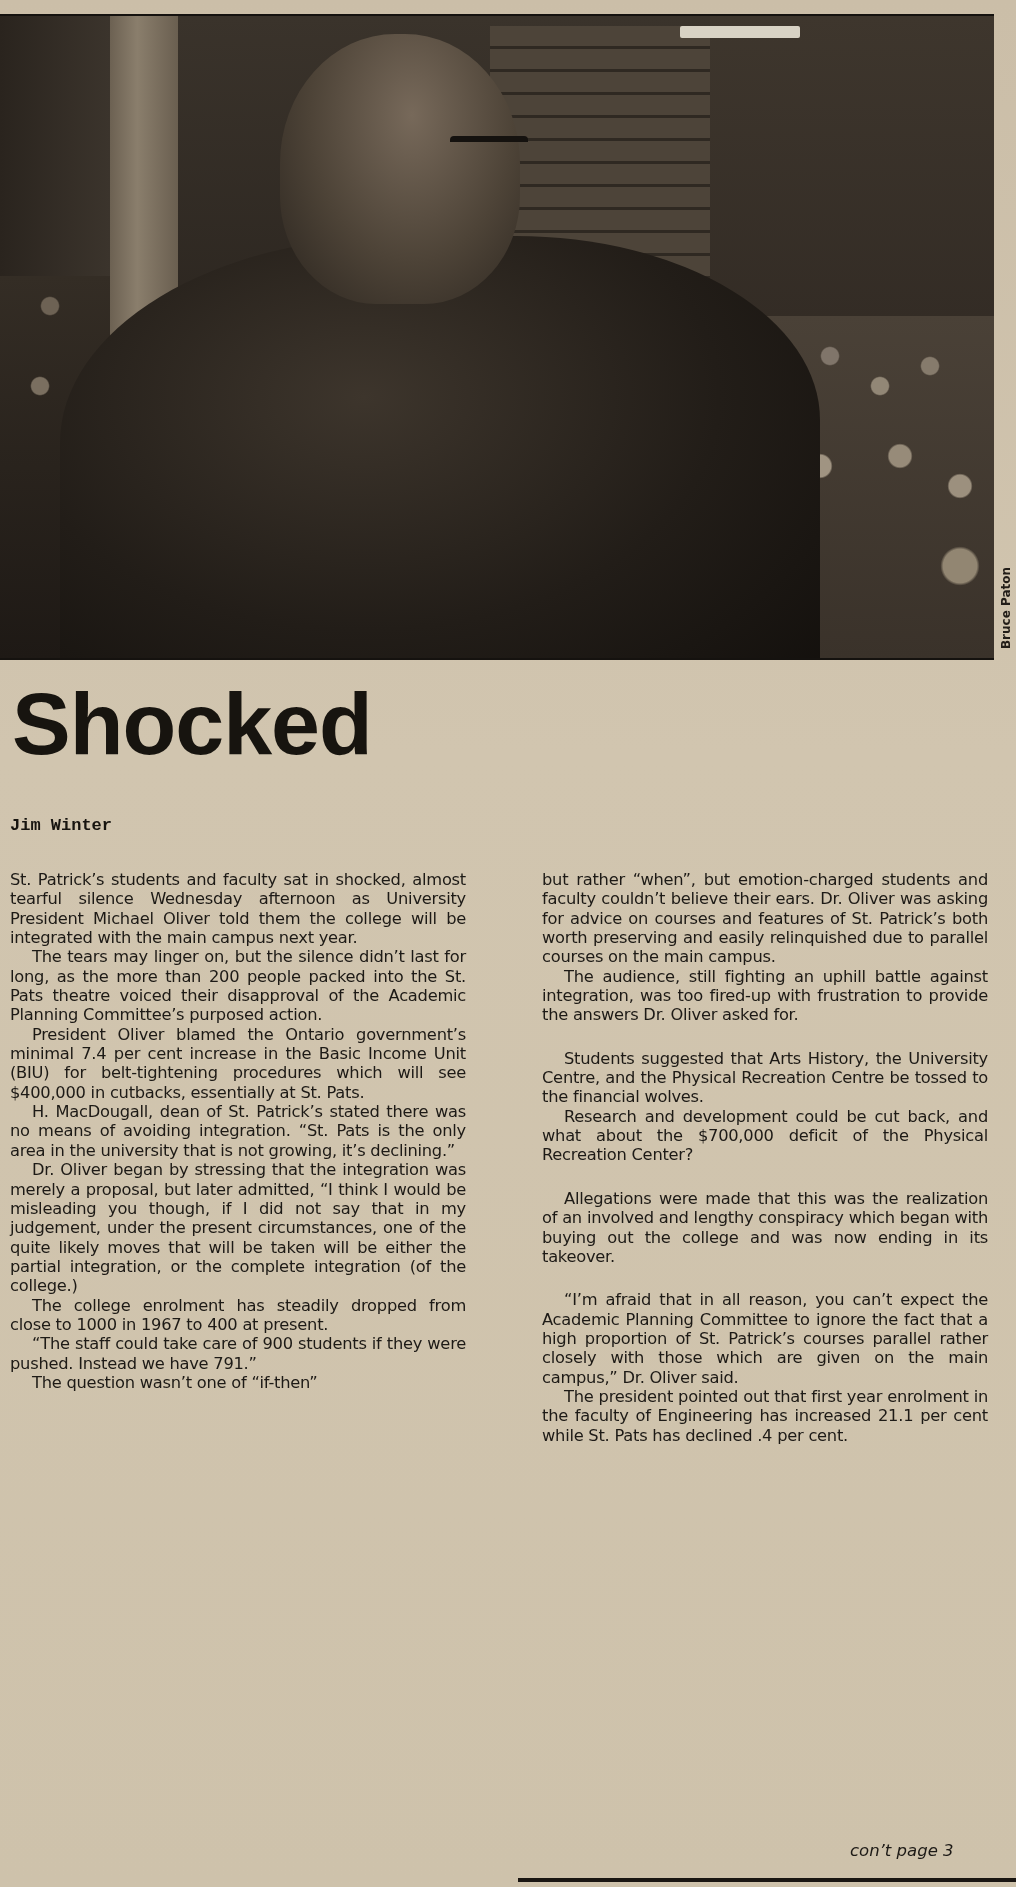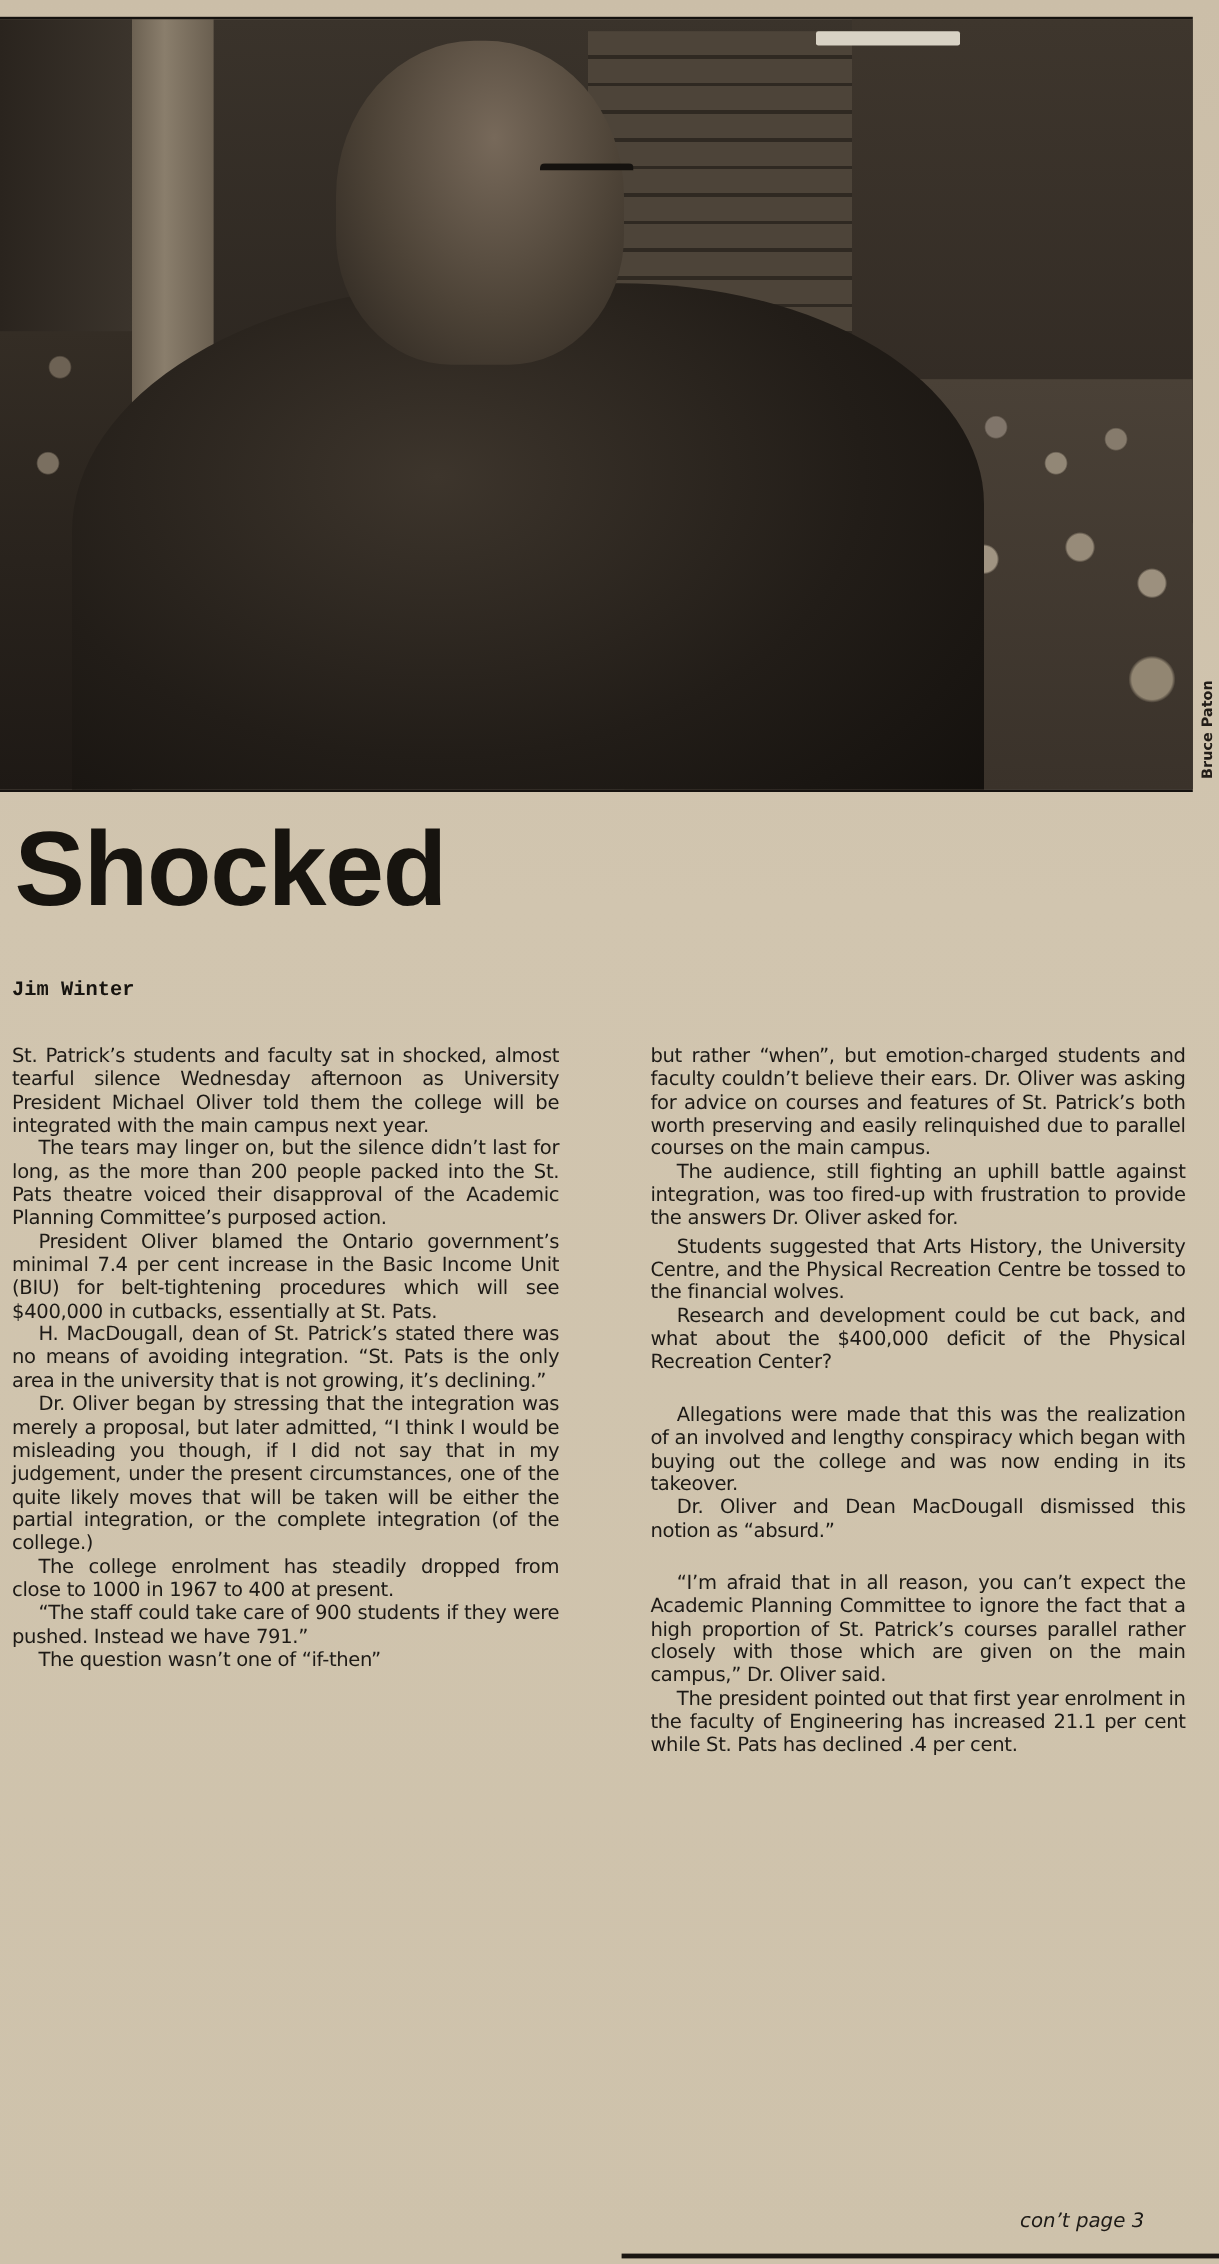--- a/index.html
+++ b/index.html
@@ -145,21 +145,21 @@
       font-size: 16.3px;
       line-height: 19.35px;
       color: #1d1a16;
       text-align: justify;
       letter-spacing: -0.25px;
     }
     .col-left { left: 10px; top: 842px; width: 456px; }
     .col-right { left: 542px; top: 842px; width: 446px; }
     .col p { margin: 0; text-indent: 22px; hyphens: manual; }
     .col p.noindent { text-indent: 0; margin-top: 28px; }
-    .col p.gap { margin-top: 4px; }
+    .col p.gap { margin-top: 24px; }
     .col p.gap-lg { margin-top: 24px; }
     .continued {
       position: absolute;
       left: 850px;
       top: 1841px;
       font-family: "DejaVu Sans", sans-serif;
       font-style: italic;
       font-size: 16.5px;
       color: #1d1a16;
       text-align: center;
@@ -203,22 +203,21 @@
     <p>Dr. Oliver began by stressing that the integration was merely a proposal, but later admitted, “I think I would be mis­leading you though, if I did not say that in my judgement, under the present cir­cumstances, one of the quite likely moves that will be taken will be either the partial integration, or the complete integration (of the college.)</p>
     <p>The college enrolment has steadily dropped from close to 1000 in 1967 to 400 at present.</p>
     <p>“The staff could take care of 900 stu­dents if they were pushed. Instead we have 791.”</p>
     <p>The question wasn’t one of “if-then”</p>
   </div>
 
   <div class="col col-right">
     <p class="noindent">but rather “when”, but emotion-charged students and faculty couldn’t believe their ears. Dr. Oliver was asking for advice on courses and features of St. Patrick’s both worth preserving and eas­ily relinquished due to parallel courses on the main campus.</p>
     <p>The audience, still fighting an uphill battle against integration, was too fired-up with frustration to provide the an­swers Dr. Oliver asked for.</p>
     <p class="gap">Students suggested that Arts History, the University Centre, and the Physical Recreation Centre be tossed to the fi­nancial wolves.</p>
-    <p>Research and development could be cut back, and what about the $400,000 deficit of the Physical Recreation Cen­ter?</p>
+    <p>Research and development could be cut back, and what about the $700,000 deficit of the Physical Recreation Cen­ter?</p>
     <p class="gap-lg">Allegations were made that this was the realization of an involved and leng­thy conspiracy which began with buying out the college and was now ending in its takeover.</p>
-    <p>Dr. Oliver and Dean MacDougall dis­missed this notion as “absurd.”</p>
     <p class="gap-lg">“I’m afraid that in all reason, you can’t expect the Academic Planning Commit­tee to ignore the fact that a high propor­tion of St. Patrick’s courses parallel rather closely with those which are given on the main campus,” Dr. Oliver said.</p>
     <p>The president pointed out that first year enrolment in the faculty of Engineering has increased 21.1 per cent while St. Pats has declined .4 per cent.</p>
   </div>
 
   <div class="continued">con’t page 3</div>
   <div class="rule-bottom"></div>
 </div>
 
 </body></html>

